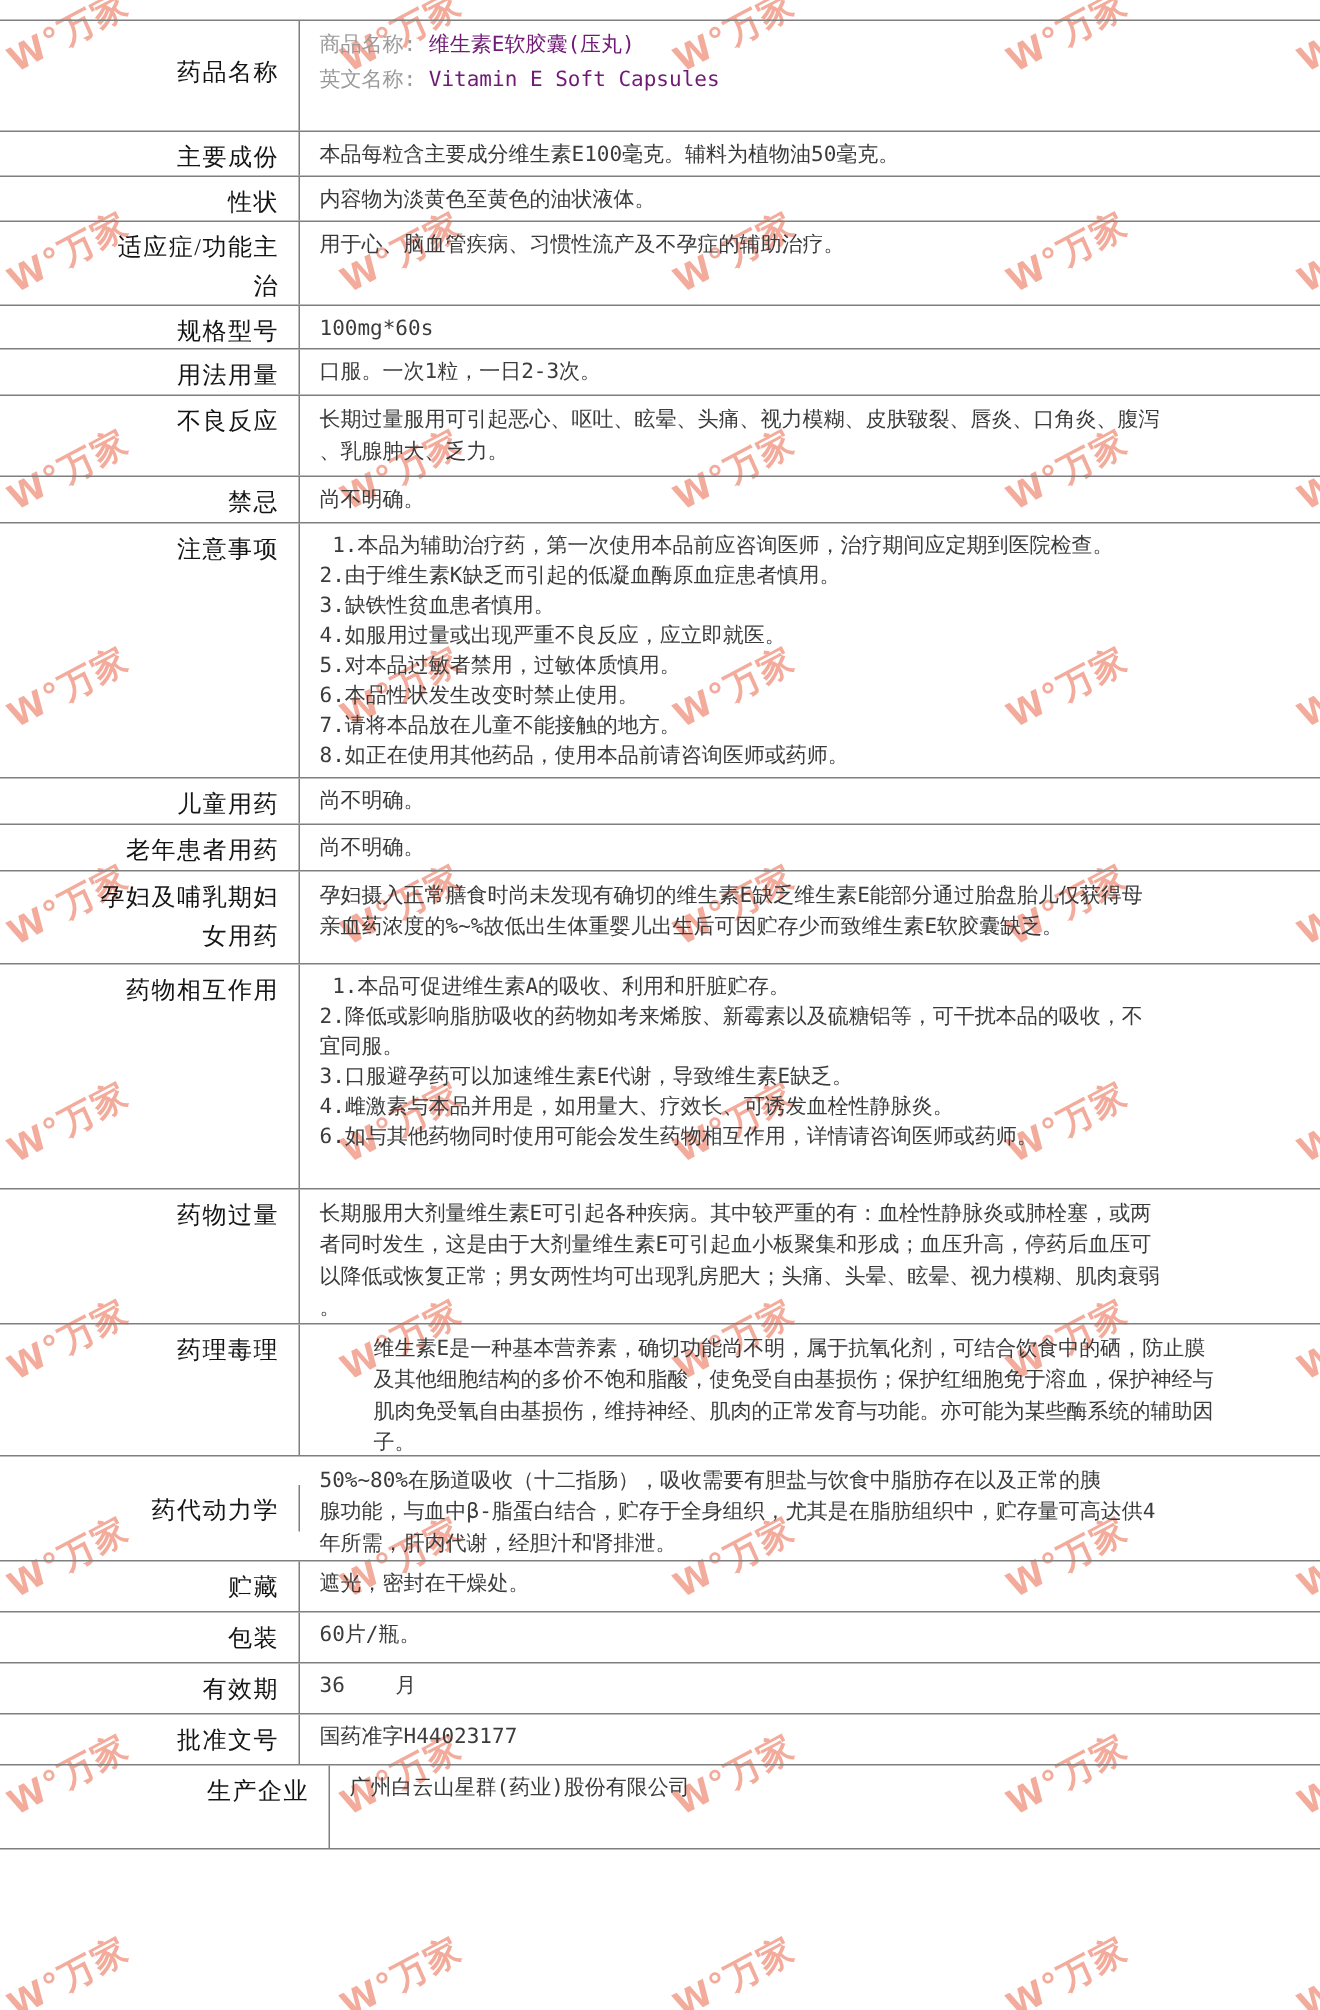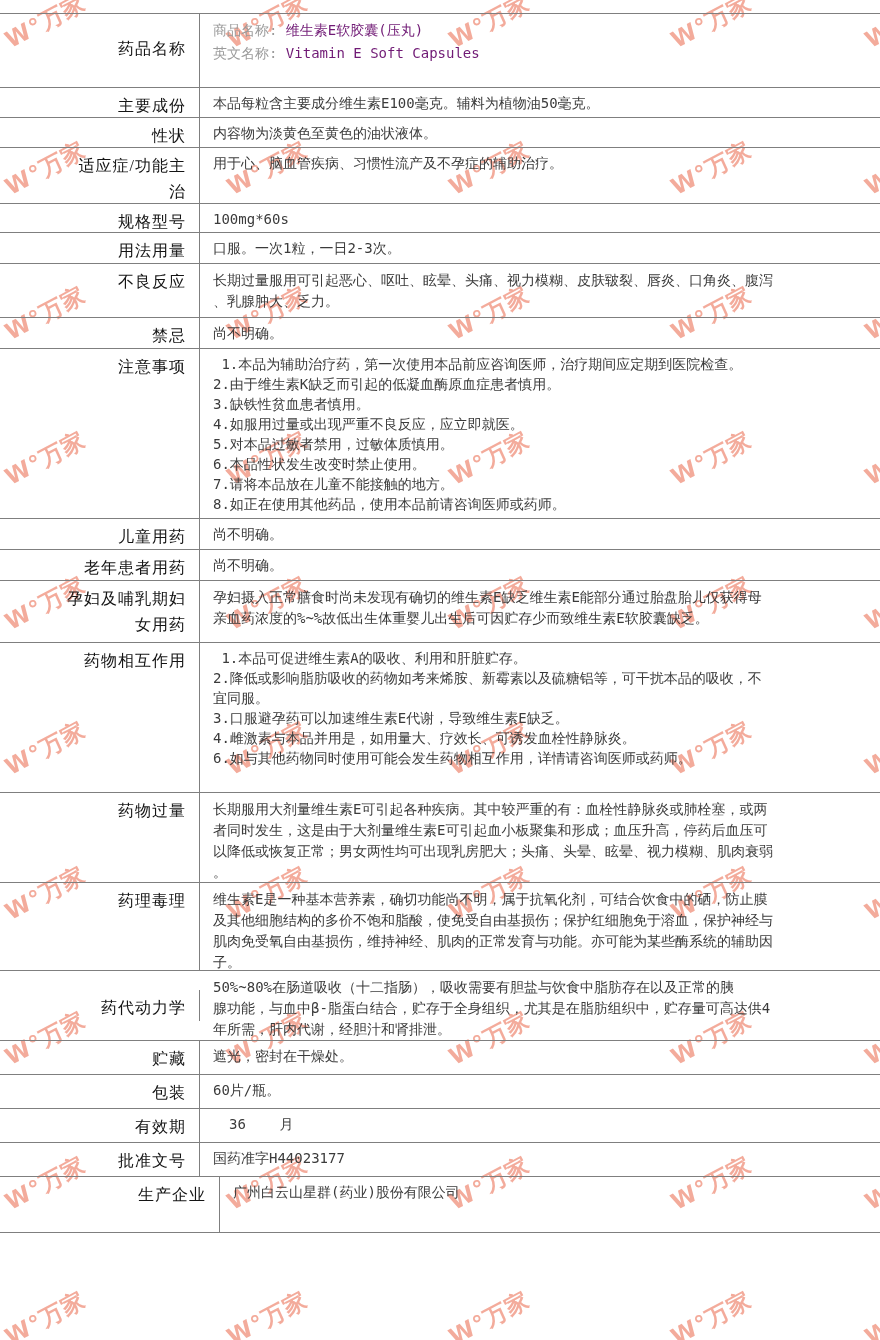--- a/index.html
+++ b/index.html
@@ -227,21 +227,21 @@
       <div class="label-cell">
         <div class="label-line">药物过量</div>
       </div>
       <div class="content-cell">
         <div class="content-line">长期服用大剂量维生素E可引起各种疾病。其中较严重的有：血栓性静脉炎或肺栓塞，或两</div>
         <div class="content-line">者同时发生，这是由于大剂量维生素E可引起血小板聚集和形成；血压升高，停药后血压可</div>
         <div class="content-line">以降低或恢复正常；男女两性均可出现乳房肥大；头痛、头晕、眩晕、视力模糊、肌肉衰弱</div>
         <div class="content-line">。</div>
       </div>
     </div>
-    <div class="row para" style="height: 88px;">
+    <div class="row para" style="height: 88px; gap: 36px;">
       <div class="label-cell">
         <div class="label-line">药理毒理</div>
       </div>
       <div class="content-cell">
         <div class="content-line">维生素E是一种基本营养素，确切功能尚不明，属于抗氧化剂，可结合饮食中的硒，防止膜</div>
         <div class="content-line">及其他细胞结构的多价不饱和脂酸，使免受自由基损伤；保护红细胞免于溶血，保护神经与</div>
         <div class="content-line">肌肉免受氧自由基损伤，维持神经、肌肉的正常发育与功能。亦可能为某些酶系统的辅助因</div>
         <div class="content-line">子。</div>
       </div>
     </div>
@@ -264,21 +264,21 @@
       </div>
     </div>
     <div class="row" style="height: 34px;">
       <div class="label-cell">
         <div class="label-line">包装</div>
       </div>
       <div class="content-cell">
         <div class="content-line">60片/瓶。</div>
       </div>
     </div>
-    <div class="row" style="height: 34px; gap: 16px;">
+    <div class="row" style="height: 34px;">
       <div class="label-cell">
         <div class="label-line">有效期</div>
       </div>
       <div class="content-cell">
         <div class="content-line">36    月</div>
       </div>
     </div>
     <div class="row" style="height: 34px;">
       <div class="label-cell">
         <div class="label-line">批准文号</div>

